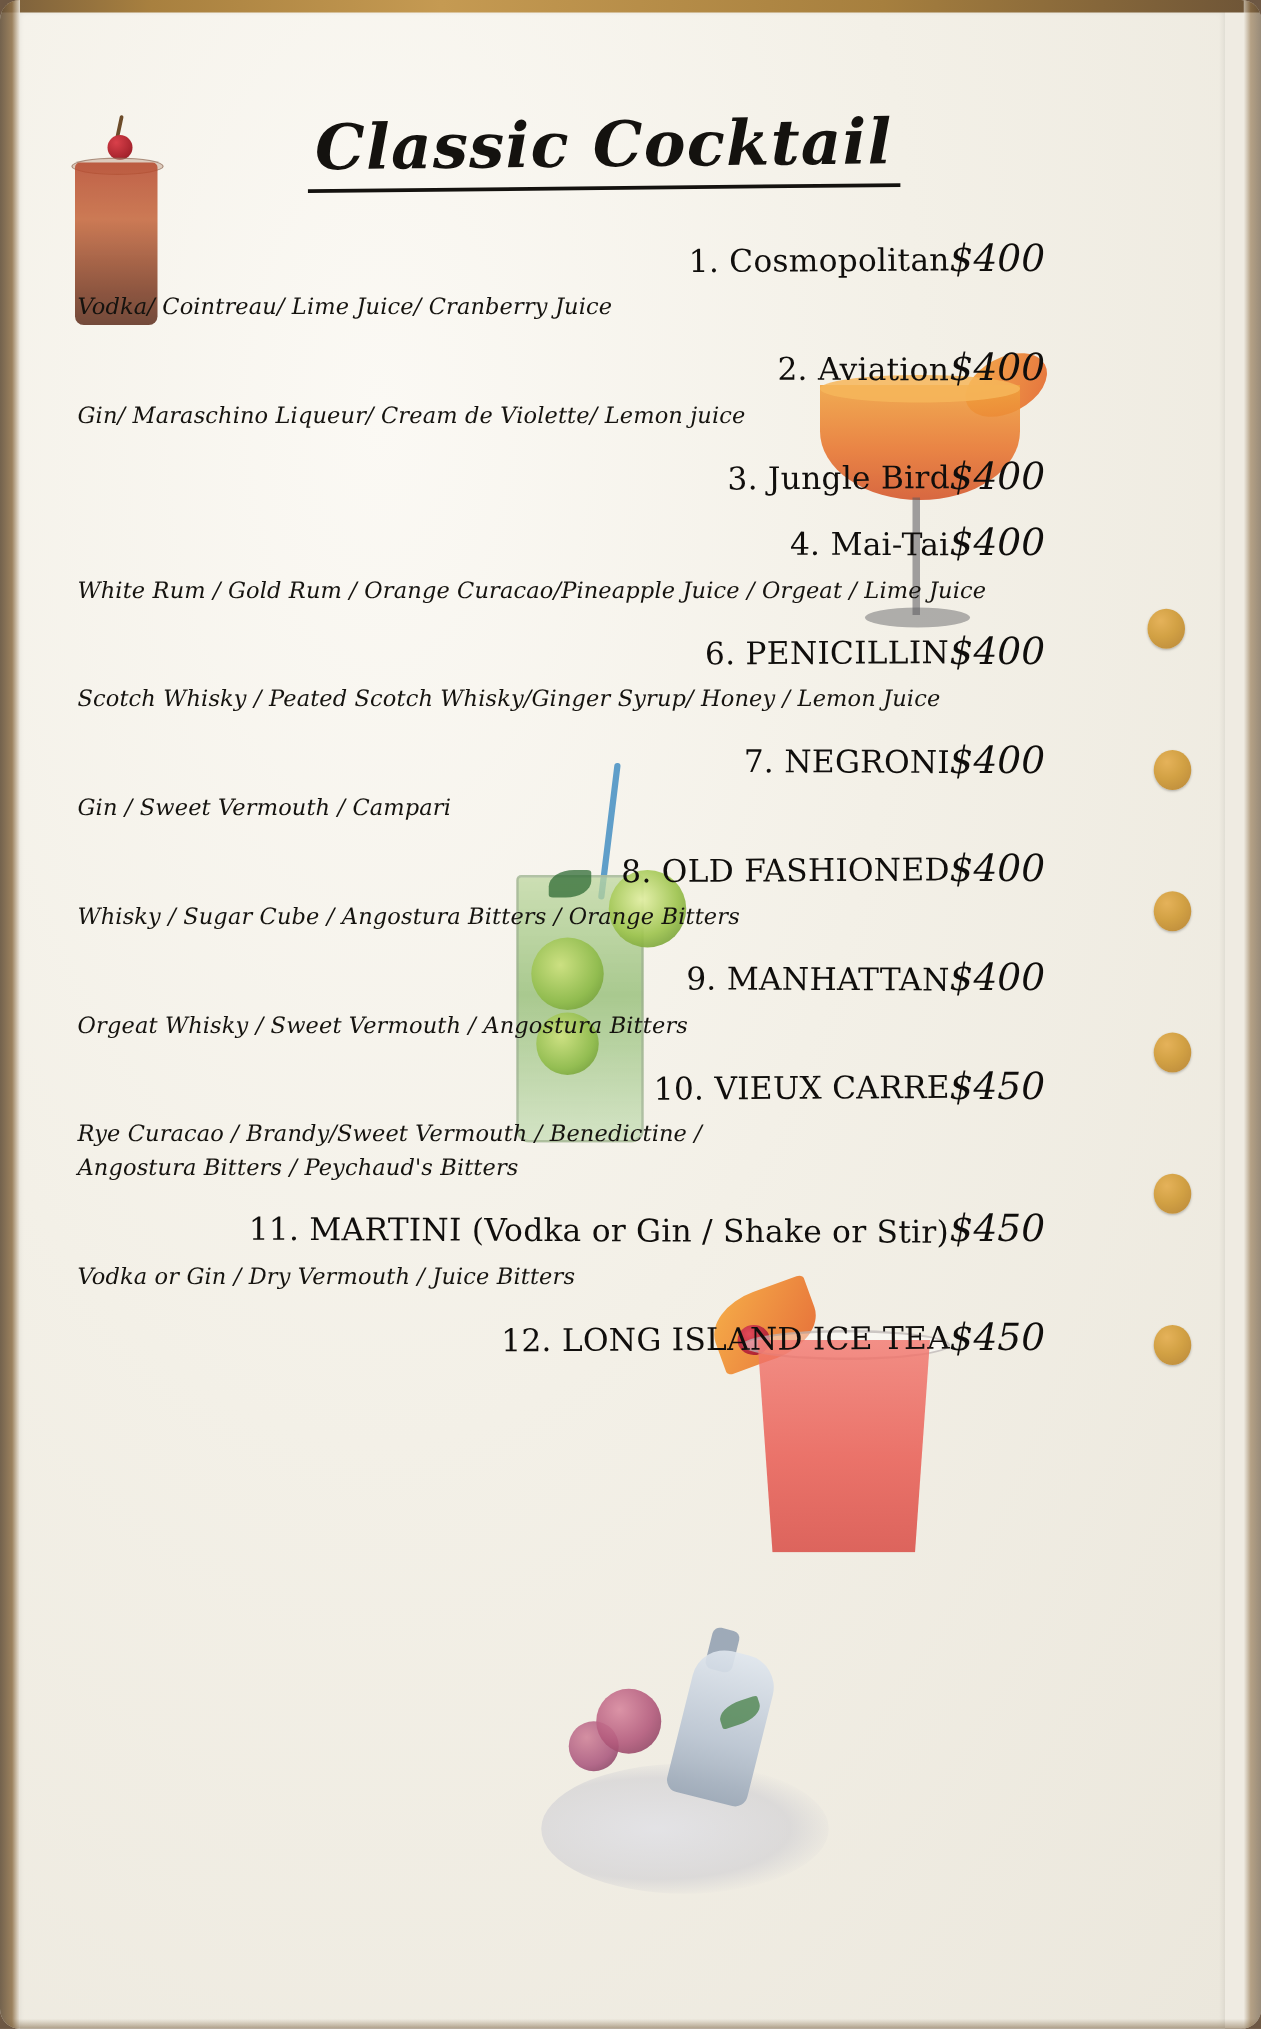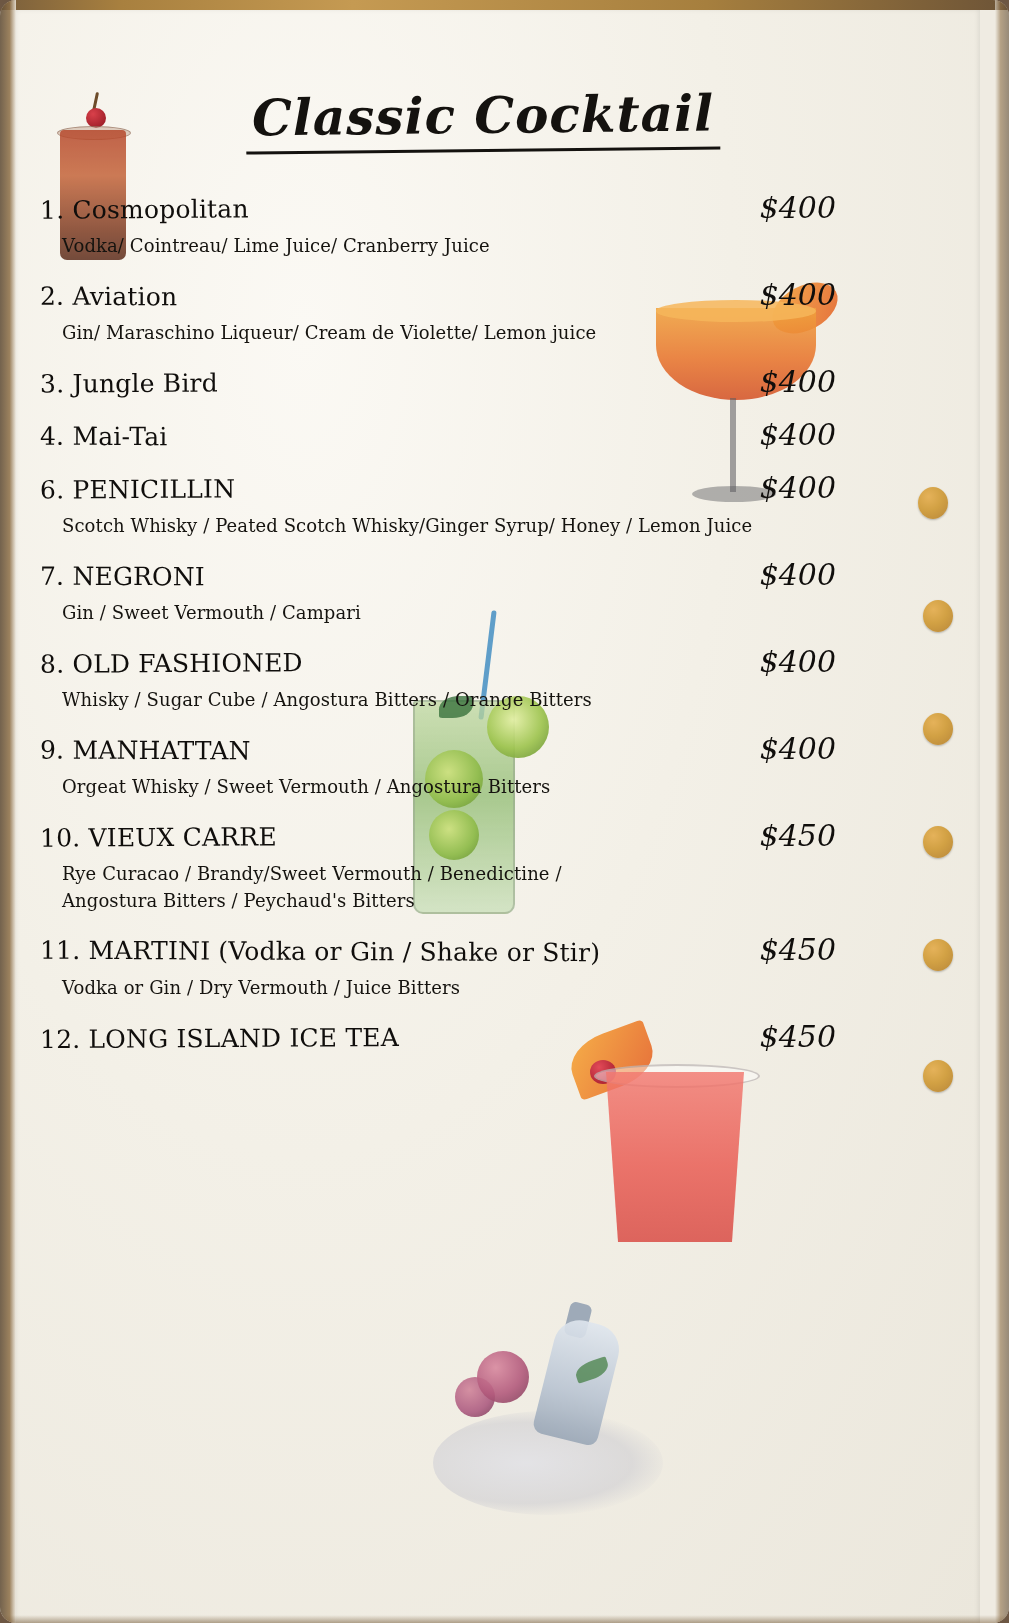--- a/index.html
+++ b/index.html
@@ -98,21 +98,21 @@
     top: 190px;
     width: 840px;
   }
   .item {
     position: relative;
     margin-bottom: 18px;
   }
   .row {
     display: flex;
     align-items: baseline;
-    justify-content: space-between;
+    justify-content: flex-end;
   }
   .name {
     font-family: "DejaVu Serif", serif;
     font-size: 25px;
     color: #100e0c;
     letter-spacing: .2px;
     white-space: nowrap;
   }
   .price {
     font-family: "DejaVu Serif", serif;
@@ -123,20 +123,21 @@
     padding-right: 44px;
   }
   .desc {
     font-family: "DejaVu Serif", serif;
     font-size: 18px;
     color: #15130f;
     margin-top: 7px;
     margin-left: 22px;
     line-height: 1.5;
     letter-spacing: .1px;
+    font-style: italic;
   }
   .desc .l2 { display: block; }
 
   
   .item:nth-child(odd)  .name { transform: rotate(-0.35deg); }
   .item:nth-child(even) .name { transform: rotate(0.25deg); }
 
   
   .art { position: absolute; pointer-events: none; }
 
@@ -381,20 +382,21 @@
       </div>
     </div>
 
     <div class="item">
       <div class="row">
         <span class="name">
           <span>4.</span>&nbsp;<span>Mai-Tai</span>
         </span>
         <span class="price">$400</span>
       </div>
+      <div class="desc">White Rum / Gold Rum / Orange Curacao/Pineapple Juice / Orgeat / Lime Juice</div>
     </div>
 
 
     <div class="item">
       <div class="row">
         <span class="name">
           <span>6.</span>&nbsp;<span>PENICILLIN</span>
         </span>
         <span class="price">$400</span>
       </div>

